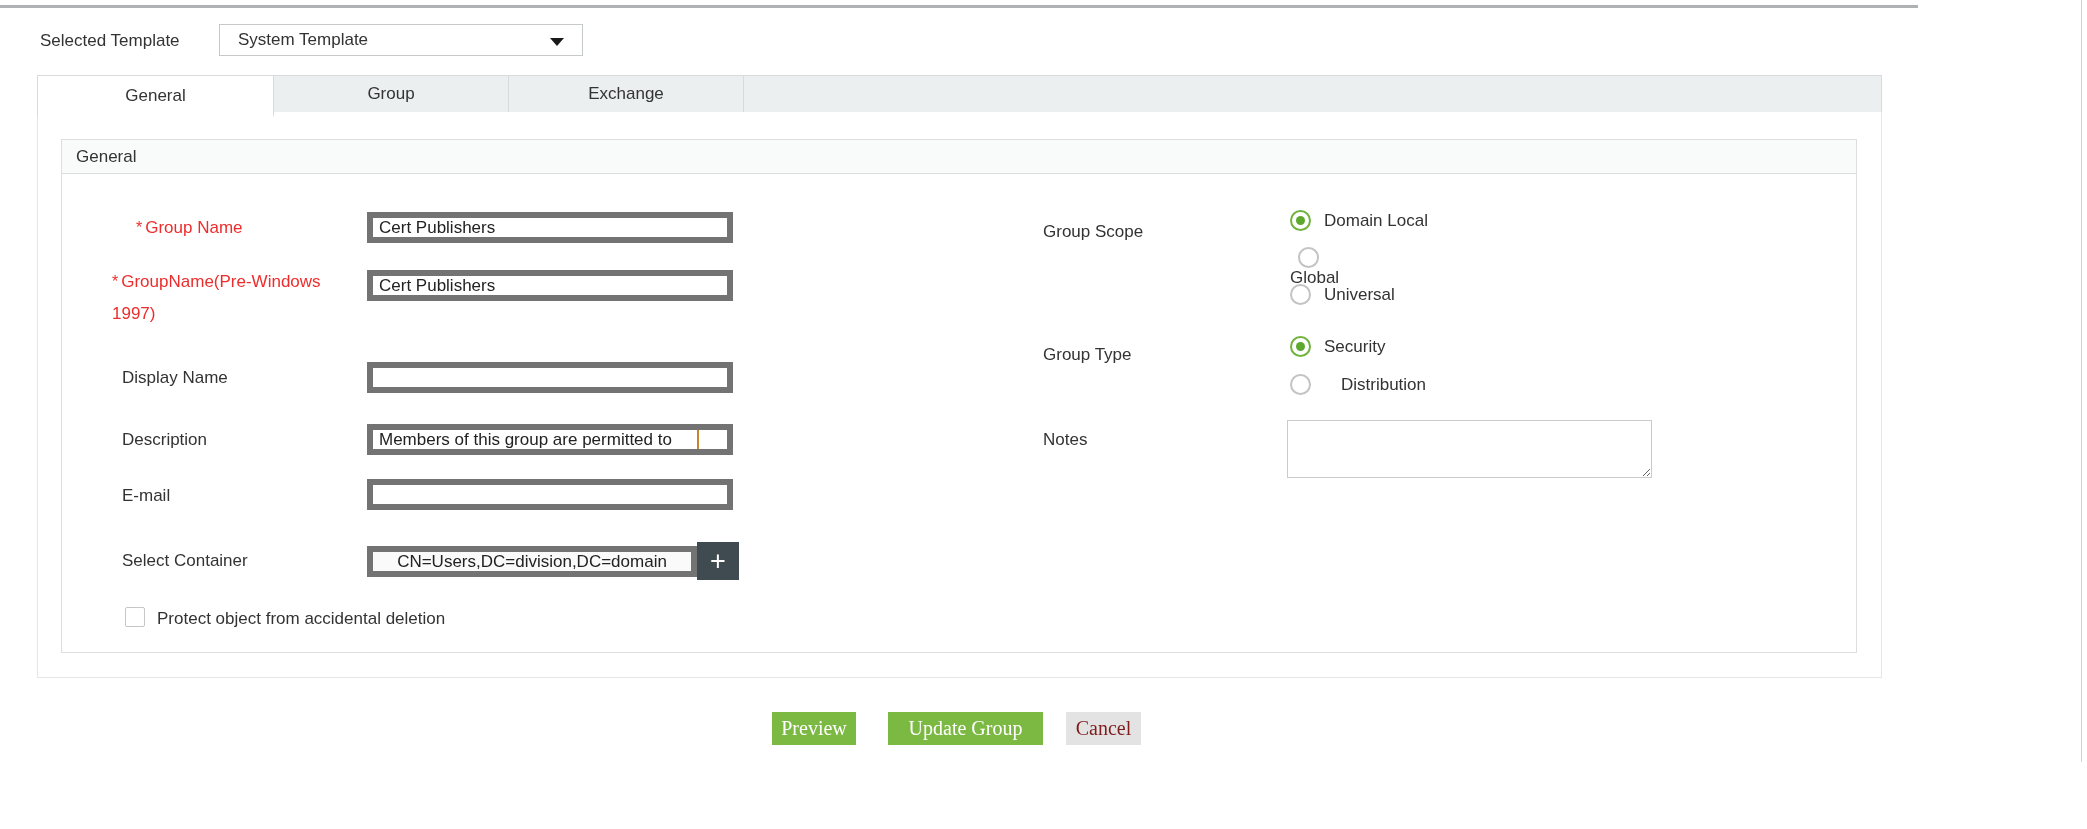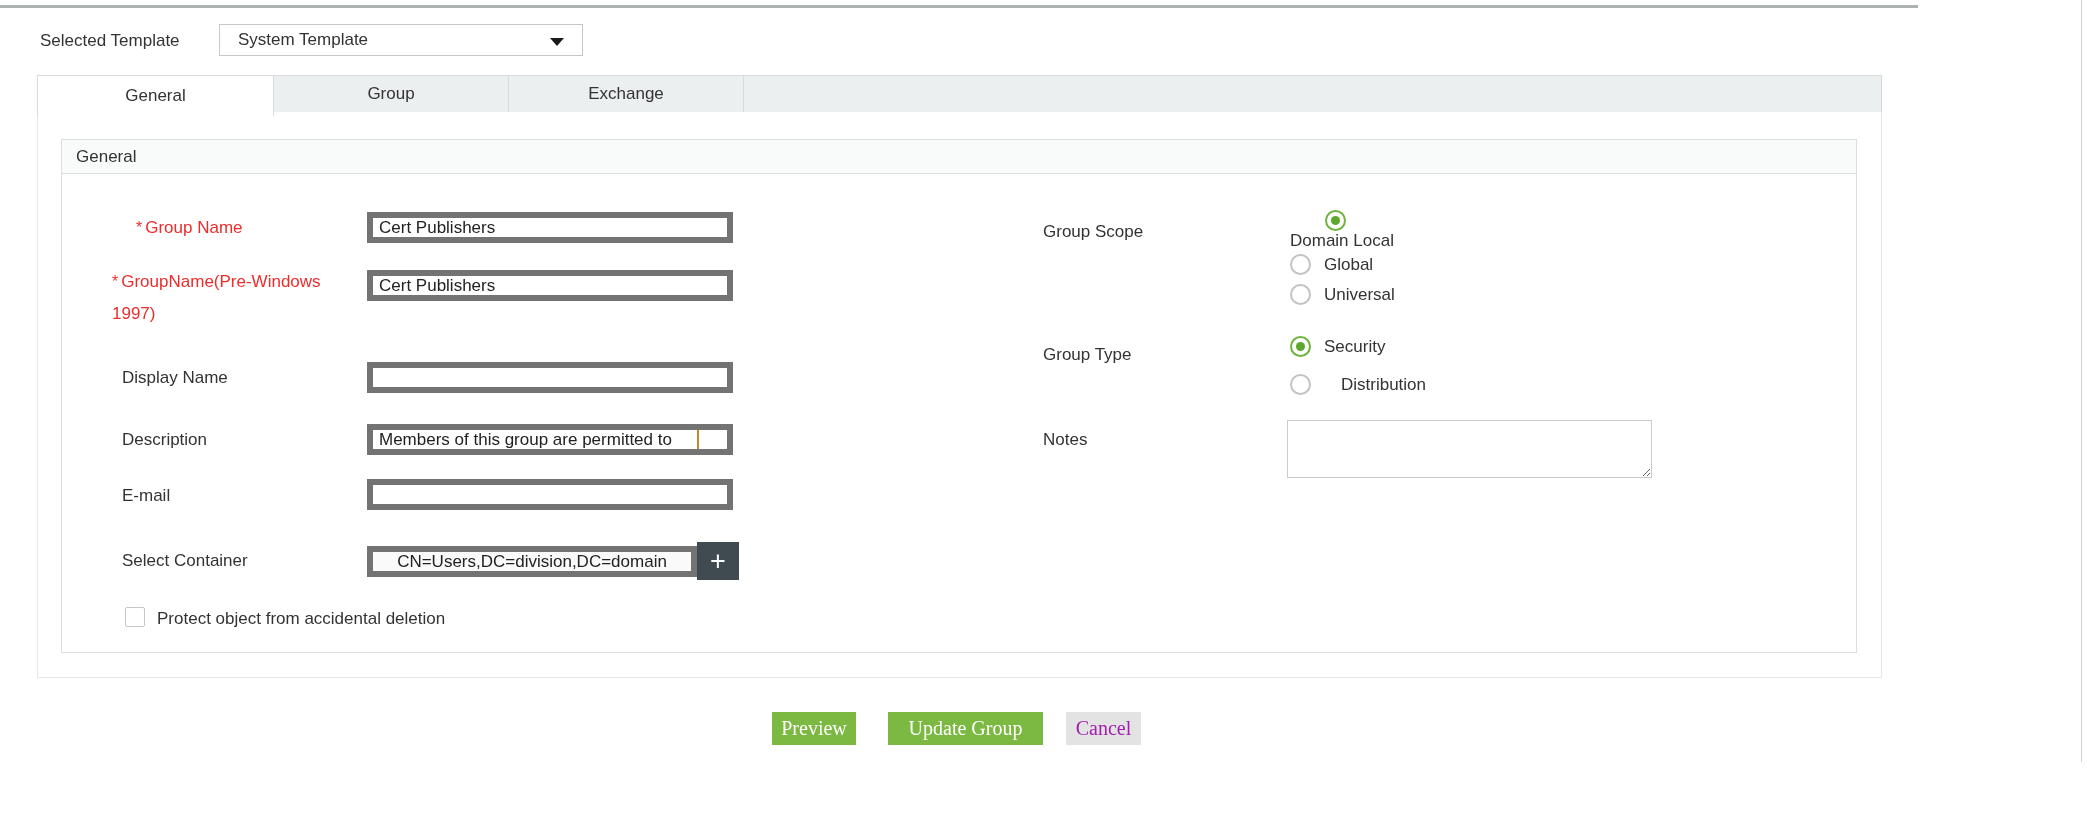--- a/index.html
+++ b/index.html
@@ -67,21 +67,21 @@
 
   .notes-area { position:absolute; left:1287px; top:420px; }
   .notes-area textarea { width:365px; height:58px; border:1px solid #cbcbcb;
     font-family:"Liberation Sans","DejaVu Sans",sans-serif; font-size:16px; resize:both; outline:none; }
 
   
   .btn { position:absolute; top:712px; height:33px; border:none; font-size:20px;
     font-family:Liberation Serif, serif; cursor:pointer;
     display:flex; align-items:center; justify-content:center; }
   .btn.green { background:#7cb942; color:#fff; }
-  .btn.gray { background:#e3e3e3; color:#a21caf; }
+  .btn.gray { background:#e3e3e3; color:#7f1d1d; }
   #btn-preview { left:772px; width:84px; }
   #btn-update { left:888px; width:155px; }
   #btn-cancel { left:1066px; width:75px; }
 </style>
 </head>
 <body>
 
 <div class="top-rule"></div>
 <div class="right-rule"></div>
 
@@ -142,27 +142,27 @@
   <input type="text" value="CN=Users,DC=division,DC=domain" style="">
 </div>
 <div class="plus-btn">
     <span>+</span>
   </div>
 
 <div class="checkbox"></div>
 <div class="cb-label">Protect object from accidental deletion</div>
 
 <div class="flabel" style="left:1043px; top:222px;">Group Scope</div>
-<div class="radio-row" style="left:1290px; top:210px;flex-direction:column;">
+<div class="radio-row" style="left:1290px; top:210px;">
   <span class="radio sel">
       <span class="dot"></span>
     </span>
   <span class="rlabel">Domain Local</span>
 </div>
-<div class="radio-row" style="left:1290px; top:254px;">
+<div class="radio-row" style="left:1290px; top:247px;flex-direction:column;">
   <span class="radio"></span>
   <span class="rlabel">Global</span>
 </div>
 <div class="radio-row" style="left:1290px; top:284px;">
   <span class="radio"></span>
   <span class="rlabel">Universal</span>
 </div>
 
 <div class="flabel" style="left:1043px; top:345px;">Group Type</div>
 <div class="radio-row" style="left:1290px; top:336px;">

